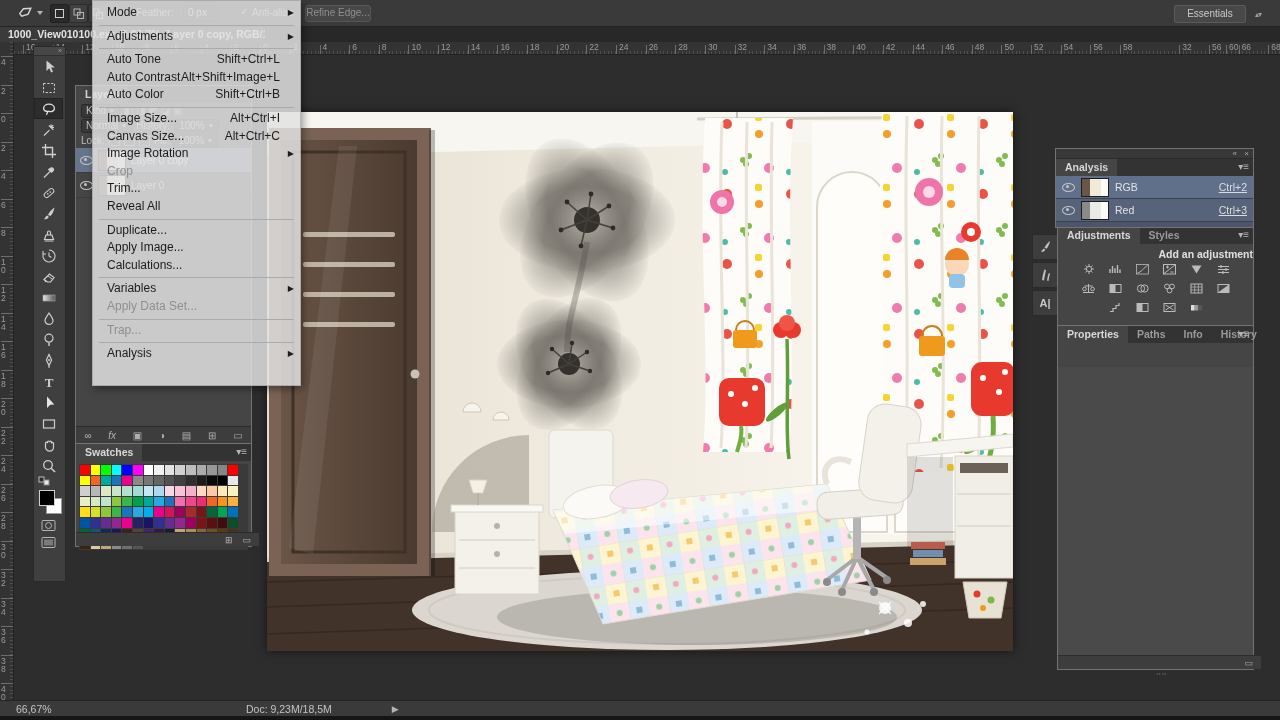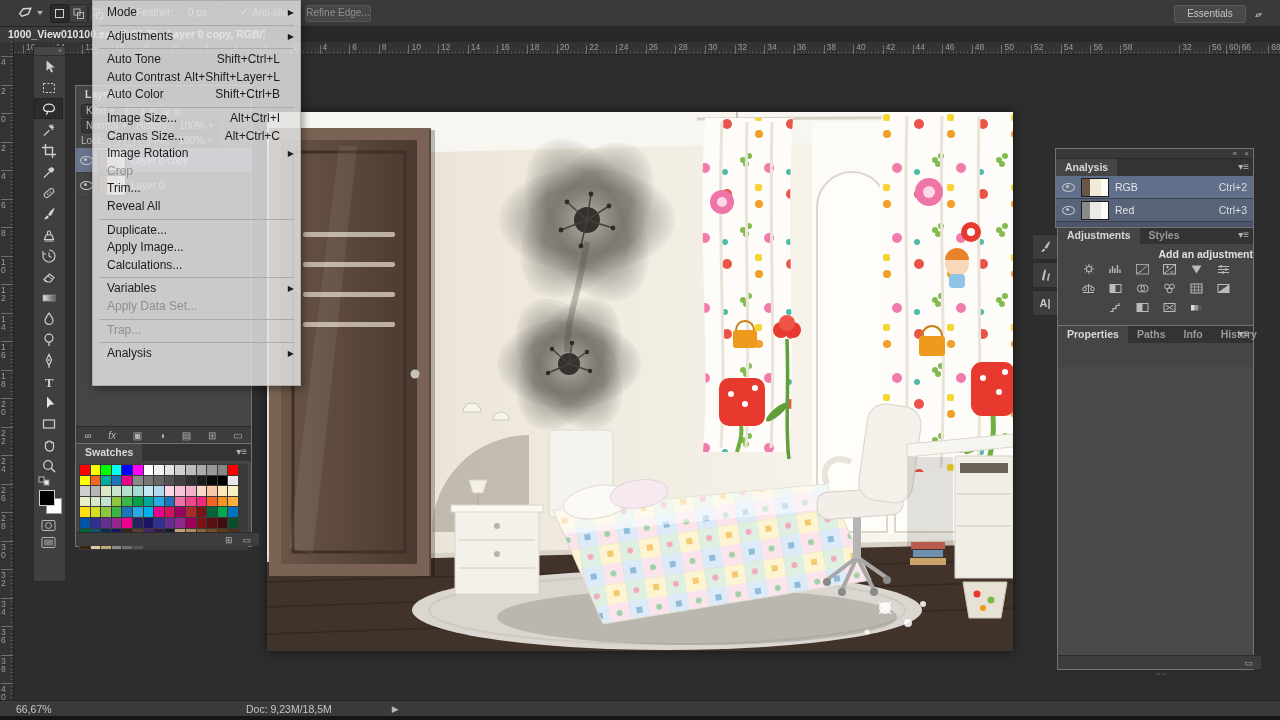--- a/index.html
+++ b/index.html
@@ -94,21 +94,21 @@
   .marrow{position:absolute;right:6px;top:0;font-size:8px;color:#1c1c1c;}
   .msep{height:1px;background:#aaa;margin:3px 6px 2px 6px;}
 
   
   #dockicons{left:1032px;top:234px;width:24px;z-index:2;}
   .dockbtn{width:24px;height:24px;background:#3d3d3d;border:1px solid #2a2a2a;display:flex;align-items:center;justify-content:center;
            color:#c0c0c0;font-size:11px;margin-bottom:2px;}
 
   #channels{left:1055px;top:148px;width:197px;height:78px;z-index:4;overflow:hidden;}
   .chrow{display:flex;align-items:center;height:22px;gap:6px;padding:0 6px;font-size:10.5px;color:#e4e4e4;border-bottom:1px solid #3a4252;}
-  .chrow .sc{margin-left:auto;color:#dcdcdc;}
+  .chrow .sc{margin-left:auto;color:#dcdcdc;text-decoration:underline;}
   .chthumb{width:26px;height:17px;border:1px solid #1d1d1d;flex:none;}
 
   #adjustments{left:1057px;top:226px;width:195px;height:99px;}
   #adj-head{font-size:10.5px;font-weight:bold;color:#e0e0e0;padding:4px 0 2px 8px;}
   #adjicons{display:flex;flex-wrap:wrap;justify-content:center;column-gap:9px;row-gap:4px;padding:0 10px;}
   .aicon{width:18px;height:15px;display:flex;align-items:center;justify-content:center;}
 
   #properties{left:1057px;top:325px;width:195px;height:343px;}
   #prop-msg{font-size:10.5px;font-weight:bold;color:#e6e6e6;padding:6px 0 5px 8px;border-bottom:1px solid #565656;}
   #prop-body{position:absolute;left:0;top:41px;bottom:14px;width:100%;background:#4a4a4a;}
@@ -811,21 +811,21 @@
       <span>▭</span>
     </div>
   </div>
 
   <div id="menu" class="abs">
       <div class="mitem"><span>Mode</span><span class="marrow">▶</span></div>
       <div class="msep"></div>
       <div class="mitem"><span>Adjustments</span><span class="marrow">▶</span></div>
       <div class="msep"></div>
       <div class="mitem"><span>Auto Tone</span><span class="mshort">Shift+Ctrl+L</span></div>
-      <div class="mitem"><span>Auto Contrast</span><span class="mshort">Alt+Shift+Layer+L</span></div>
+      <div class="mitem"><span>Auto Contrast</span><span class="mshort">Alt+Shift+Image+L</span></div>
       <div class="mitem"><span>Auto Color</span><span class="mshort">Shift+Ctrl+B</span></div>
       <div class="msep"></div>
       <div class="mitem"><span>Image Size...</span><span class="mshort">Alt+Ctrl+I</span></div>
       <div class="mitem"><span>Canvas Size...</span><span class="mshort">Alt+Ctrl+C</span></div>
       <div class="mitem"><span>Image Rotation</span><span class="marrow">▶</span></div>
       <div class="mitem disabled"><span>Crop</span></div>
       <div class="mitem"><span>Trim...</span></div>
       <div class="mitem"><span>Reveal All</span></div>
       <div class="msep"></div>
       <div class="mitem"><span>Duplicate...</span></div>

